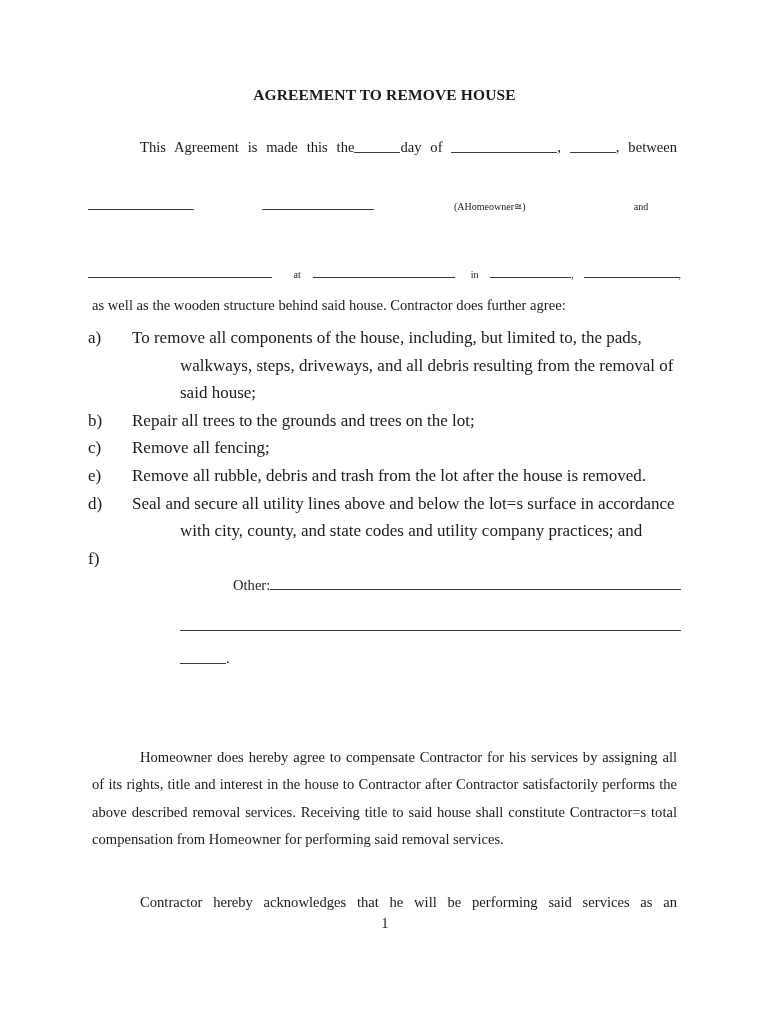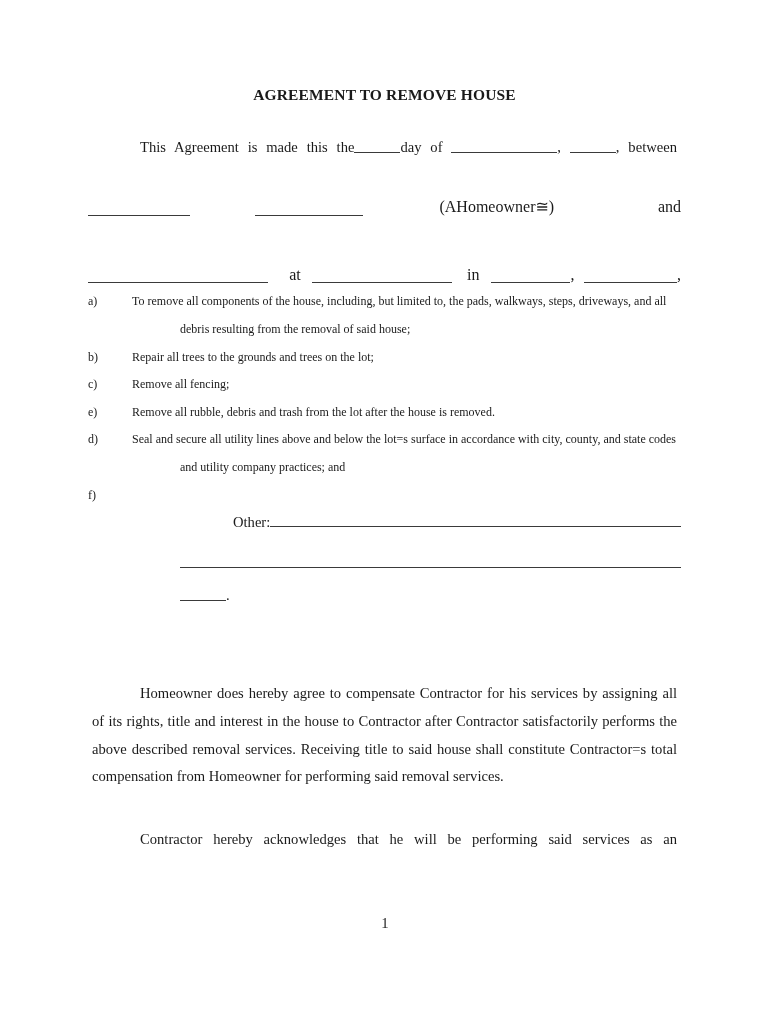--- a/index.html
+++ b/index.html
@@ -71,35 +71,35 @@
     vertical-align: baseline;
     height: 14px;
     margin-bottom: -1px;
   }
   .b-sm  { width: 46px; }
   .b-lg  { width: 106px; }
 
   
   .rule-line {
     display: flex;
-    align-items: center;
-    font-size: 16px;
+    align-items: flex-start;
+    font-size: 10px;
     line-height: 27.6px;
     white-space: nowrap;
   }
   .rule {
     border-bottom: 1.1px solid #3a3a3a;
     height: 16px;
     display: inline-block;
   }
   .gap { display: inline-block; }
 
   
   .item {
-    font-size: 12px;
+    font-size: 17px;
     line-height: 27.6px;
     text-align: left;
     margin: 0;
     padding-left: 92px;
     text-indent: -92px;
   }
   .item .marker {
     display: inline-block;
     width: 44px;
     text-indent: 0;
@@ -187,20 +187,23 @@
       <span class="gap" style="width:16px"></span>
       <span>in</span>
       <span class="gap" style="width:12px"></span>
       <span class="rule" style="width:82px"></span>
       <span>,</span>
       <span class="gap" style="width:10px"></span>
       <span class="rule" style="width:96px"></span>
       <span>,</span>
     </div>
 
+    <p class="para noindent">
+      <span>as well as the wooden structure behind said house.  Contractor does further agree:</span>
+    </p>
 
     <p class="item">
       <span class="marker">a)</span><span>To remove all components of the house, including, but limited to, the pads, walkways, steps, driveways, and all debris resulting from the removal of said house;</span>
     </p>
 
     <p class="item">
       <span class="marker">b)</span><span>Repair all trees to the grounds and trees on the lot;</span>
     </p>
 
     <p class="item">

